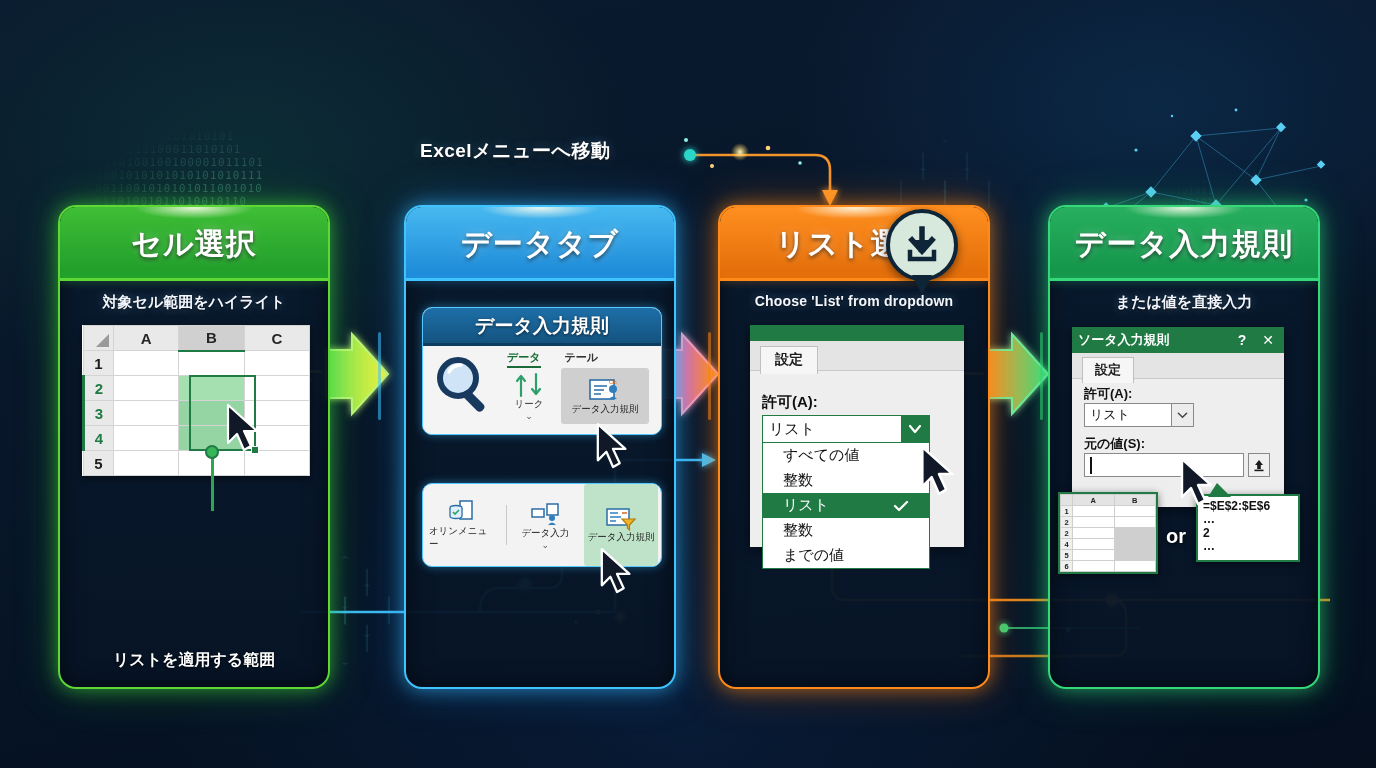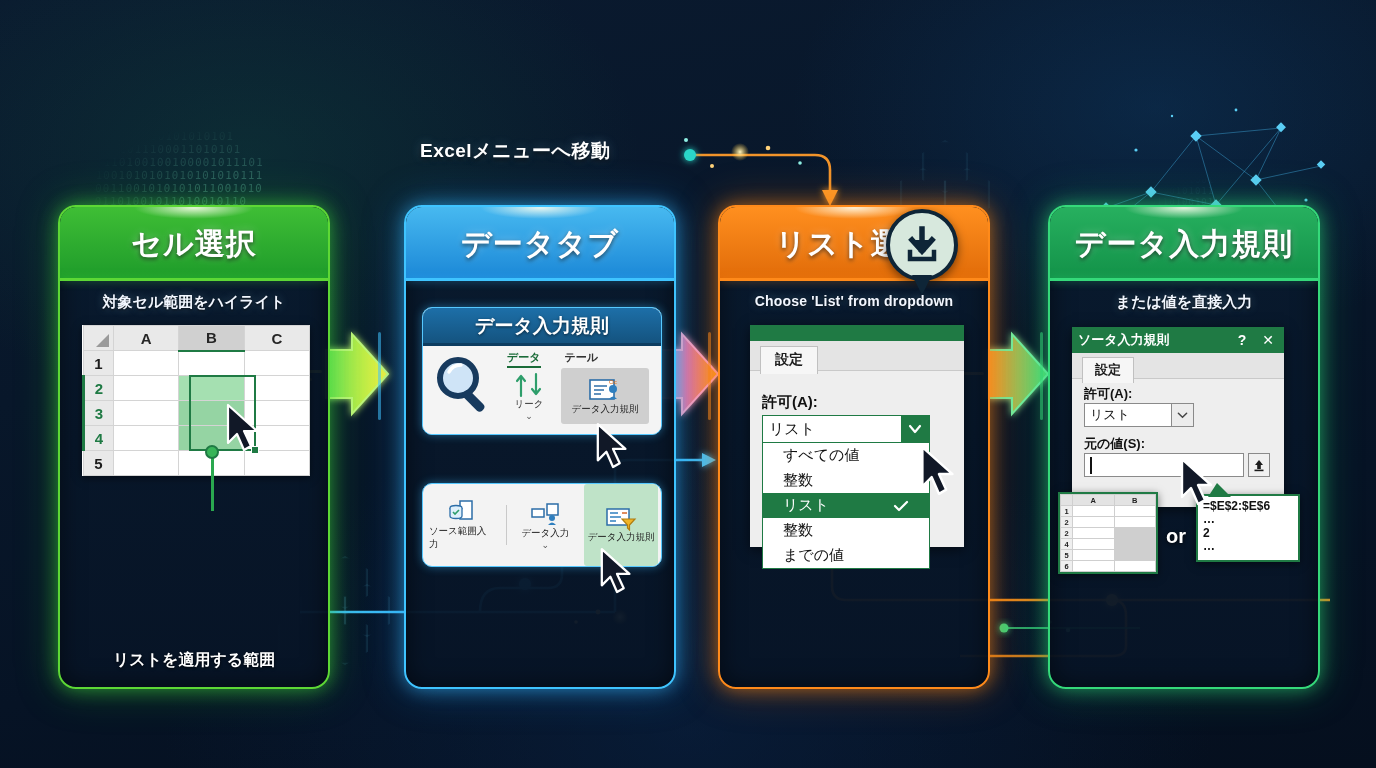--- a/index.html
+++ b/index.html
@@ -525,21 +525,21 @@
 
     <div class="ribbon-card" id="ribbonB">
       <div class="rb-row2">
         <div class="rb-btn" style="width:72px;">
           <svg width="32" height="26" viewBox="0 0 32 26">
             <path d="M14 2 L26 2 L26 20 L14 20 Z" fill="#fff" stroke="#2c6ea8" stroke-width="1.5"></path>
             <ellipse cx="10" cy="9" rx="6" ry="2.5" fill="#dff0fb" stroke="#2c6ea8" stroke-width="1.3"></ellipse>
             <path d="M4 9 L4 17 a6 2.5 0 0 0 12 0 L16 9" fill="#dff0fb" stroke="#2c6ea8" stroke-width="1.3"></path>
             <path d="M7 13 l2 2 l4 -4" stroke="#2e9e6b" stroke-width="1.6" fill="none"></path>
           </svg>
-          <span>ソース範囲入力</span>
+          <span>オリンメニュー</span>
         </div>
         <div class="vdiv"></div>
         <div class="rb-btn" style="width:62px;justify-content:space-between;">
           <svg width="32" height="26" viewBox="0 0 32 26">
             <rect x="3" y="8" width="12" height="8" fill="#fff" stroke="#2c6ea8" stroke-width="1.5"></rect>
             <path d="M18 3 L29 3 L29 14 L18 14 Z" fill="#fff" stroke="#2c6ea8" stroke-width="1.5"></path>
             <circle cx="23" cy="17" r="3" fill="#2f7fbf"></circle>
             <path d="M19 24 q4 -5 8 0 z" fill="#2f7fbf"></path>
           </svg>
           <span>データ入力</span>

